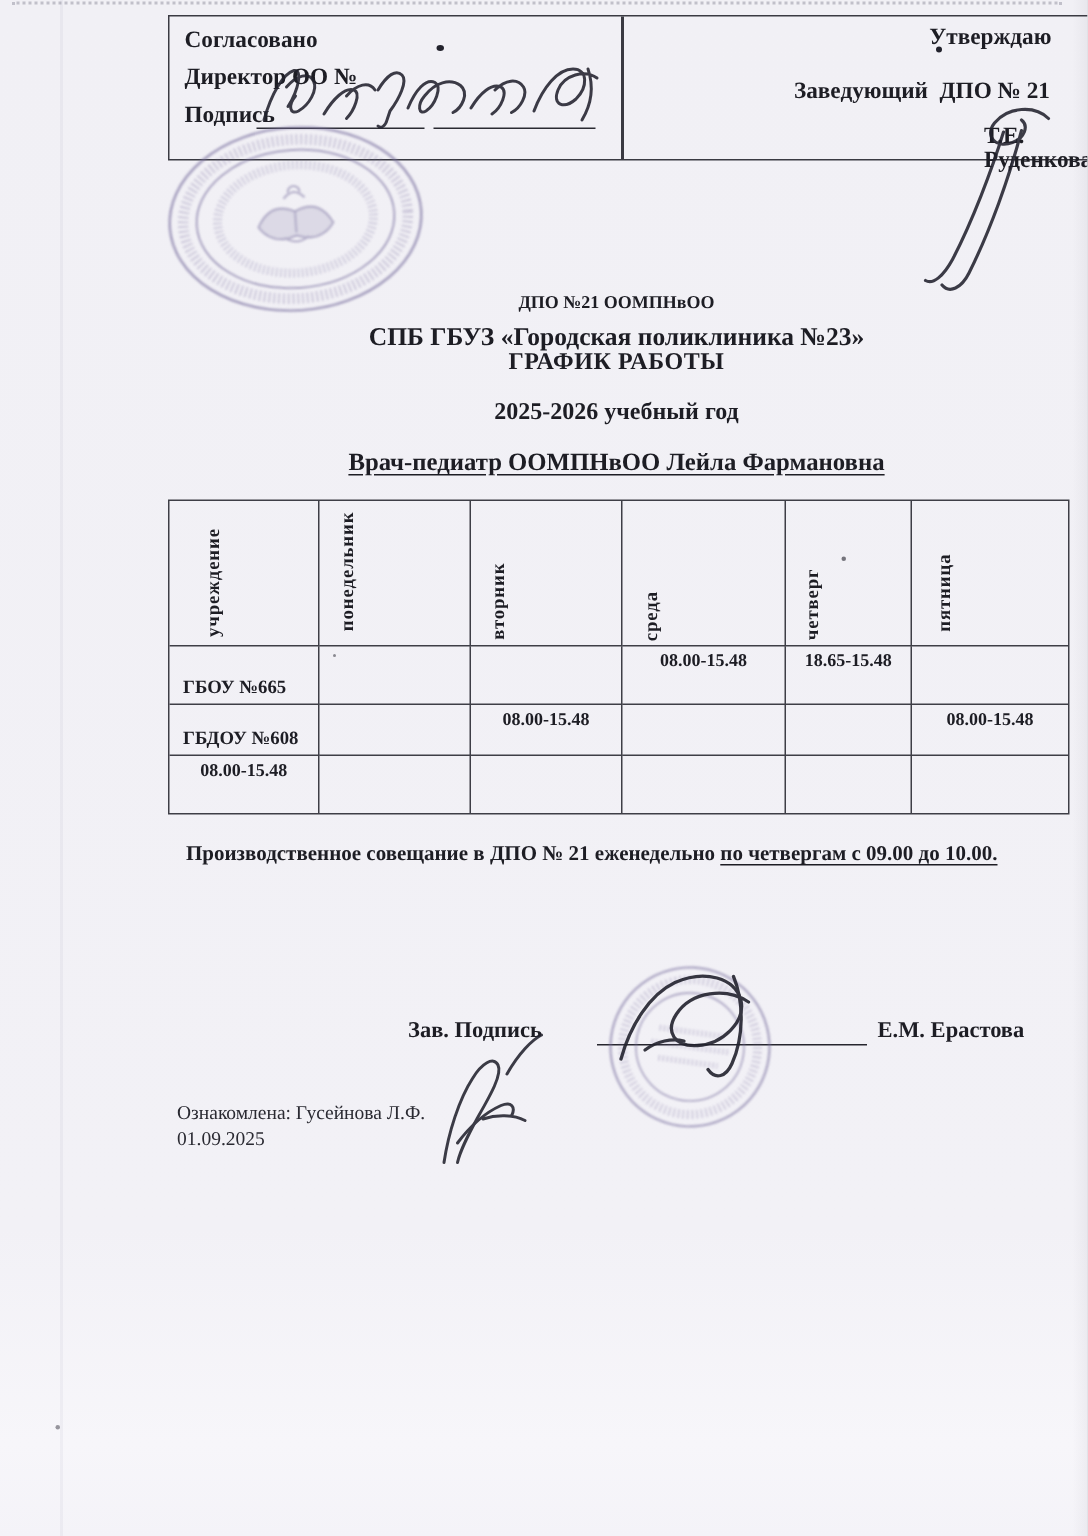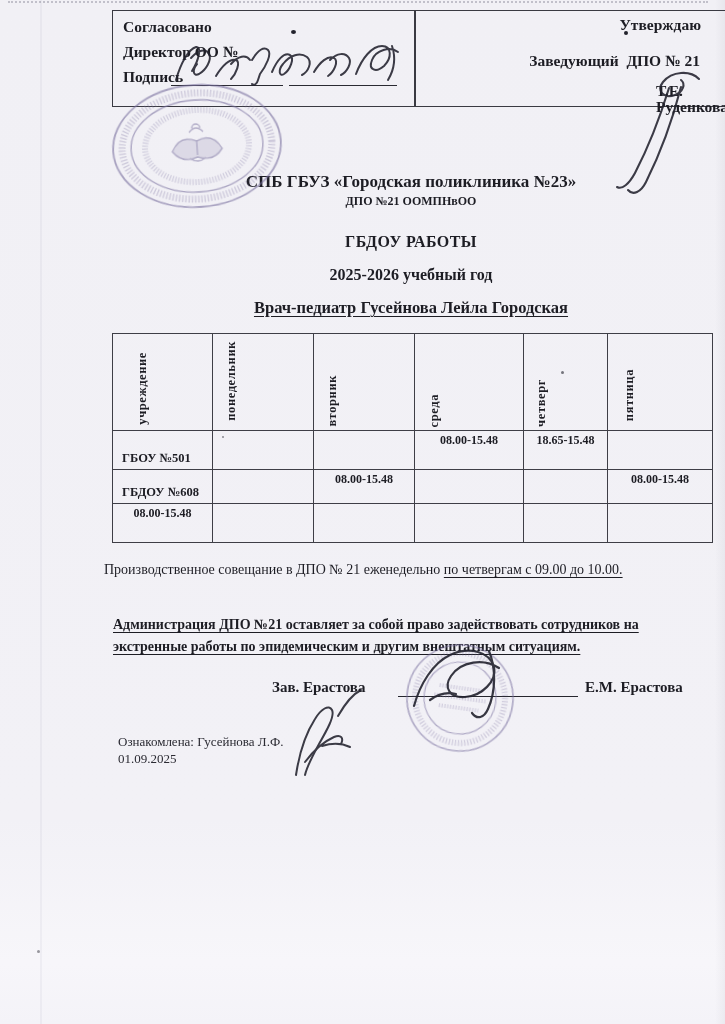--- a/index.html
+++ b/index.html
@@ -49,21 +49,21 @@
     position:relative;box-sizing:border-box;}
   .tbl>div:nth-child(6n){border-right:none;}
   .tbl>div:nth-child(n+19){border-bottom:none;}
   .vtext{position:absolute;writing-mode:vertical-rl;transform:rotate(180deg);
     font-weight:bold;font-size:12.5px;letter-spacing:.6px;white-space:nowrap;}
   .time{position:absolute;top:2px;left:0;right:0;text-align:center;
     font-weight:bold;font-size:12px;}
   .iname{position:absolute;bottom:3px;left:9px;font-weight:bold;font-size:12.5px;white-space:nowrap;}
 
   
-  .note1{position:absolute;left:104px;top:562px;font-weight:normal;font-size:14px;white-space:nowrap;}
+  .note1{position:absolute;left:124px;top:562px;font-weight:bold;font-size:14px;white-space:nowrap;}
   .note1 .ul{text-decoration:underline;text-underline-offset:2.5px;}
   .note2{position:absolute;left:113px;top:614px;width:597px;font-weight:bold;font-size:14px;
     line-height:1.55;text-decoration:underline;text-underline-offset:2.5px;}
 
   
   .so-label{position:absolute;left:272px;top:679px;font-weight:bold;font-size:15px;}
   .so-line{position:absolute;left:398px;top:696px;width:180px;border-bottom:1.6px solid #26262e;}
   .so-name{position:absolute;left:585px;top:679px;font-weight:bold;font-size:15px;text-align:right;}
 
   .ack{position:absolute;left:118px;top:733px;font-size:13px;line-height:17px;color:#2a2a32;}
@@ -96,25 +96,25 @@
 
     </div>
   </div>
 
   <div class="speck" style="left:291px;top:30px;width:5px;height:4px;"></div>
   <div class="speck" style="left:624px;top:31px;width:4px;height:4px;"></div>
   <div class="speck" style="left:561px;top:371px;width:3px;height:3px;opacity:.6;"></div>
   <div class="speck" style="left:37px;top:950px;width:3px;height:3px;opacity:.45;"></div>
   <div class="speck" style="left:222px;top:436px;width:2px;height:2px;opacity:.5;"></div>
 
-  <div class="titles t1" style="position:absolute;">СПБ ГБУЗ «Городская поликлиника №23»</div>
+  <div class="titles t1" style="position:absolute;margin-top:43px;">СПБ ГБУЗ «Городская поликлиника №23»</div>
   <div class="titles t2" style="position:absolute;">ДПО №21 ООМПНвОО</div>
-  <div class="titles t3" style="position:absolute;">ГБДОУ РАБОТЫ</div>
+  <div class="titles t3" style="position:absolute;">ГРАФИК РАБОТЫ</div>
   <div class="titles t4" style="position:absolute;">2025-2026 учебный год</div>
-  <div class="titles t5" style="position:absolute;">Врач-педиатр Гусейнова Лейла Городская</div>
+  <div class="titles t5" style="position:absolute;">Врач-педиатр ООМПНвОО Лейла Фармановна</div>
 
   <div class="tbl">
     <div>
         <span class="vtext" style="left:22px;bottom:5px;">учреждение</span>
       </div>
     <div>
         <span class="vtext" style="left:11px;bottom:9px;">понедельник</span>
       </div>
     <div>
         <span class="vtext" style="left:11px;bottom:4px;">вторник</span>
@@ -123,21 +123,21 @@
         <span class="vtext" style="left:12px;bottom:3px;">среда</span>
       </div>
     <div>
         <span class="vtext" style="left:10px;bottom:3px;">четверг</span>
       </div>
     <div>
         <span class="vtext" style="left:14px;bottom:9px;">пятница</span>
       </div>
 
     <div>
-        <span class="iname">ГБОУ №501</span>
+        <span class="iname">ГБОУ №665</span>
       </div>
     <div>
         <span class="time"></span>
       </div>
     <div>
         <span class="time"></span>
       </div>
     <div>
         <span class="time">08.00-15.48</span>
       </div>
@@ -180,23 +180,22 @@
         <span class="time"></span>
       </div>
     <div>
         <span class="time"></span>
       </div>
   </div>
 
   <div class="note1">
     <span>Производственное совещание в ДПО № 21 еженедельно </span><span class="ul">по четвергам  с 09.00 до 10.00.</span>
   </div>
-  <div class="note2">Администрация ДПО №21 оставляет за собой право задействовать сотрудников на экстренные работы по эпидемическим и другим внештатным ситуациям.</div>
-
-  <div class="so-label">Зав. Ерастова</div>
+
+  <div class="so-label">Зав. Подпись</div>
   <div class="so-line"></div>
   <div class="so-name">Е.М. Ерастова</div>
 
   <div class="ack">
     <div>Ознакомлена: Гусейнова Л.Ф.</div>
     <div>01.09.2025</div>
   </div>
 
   <svg class="overlay" width="725" height="1024" viewBox="0 0 725 1024">
     <defs>

